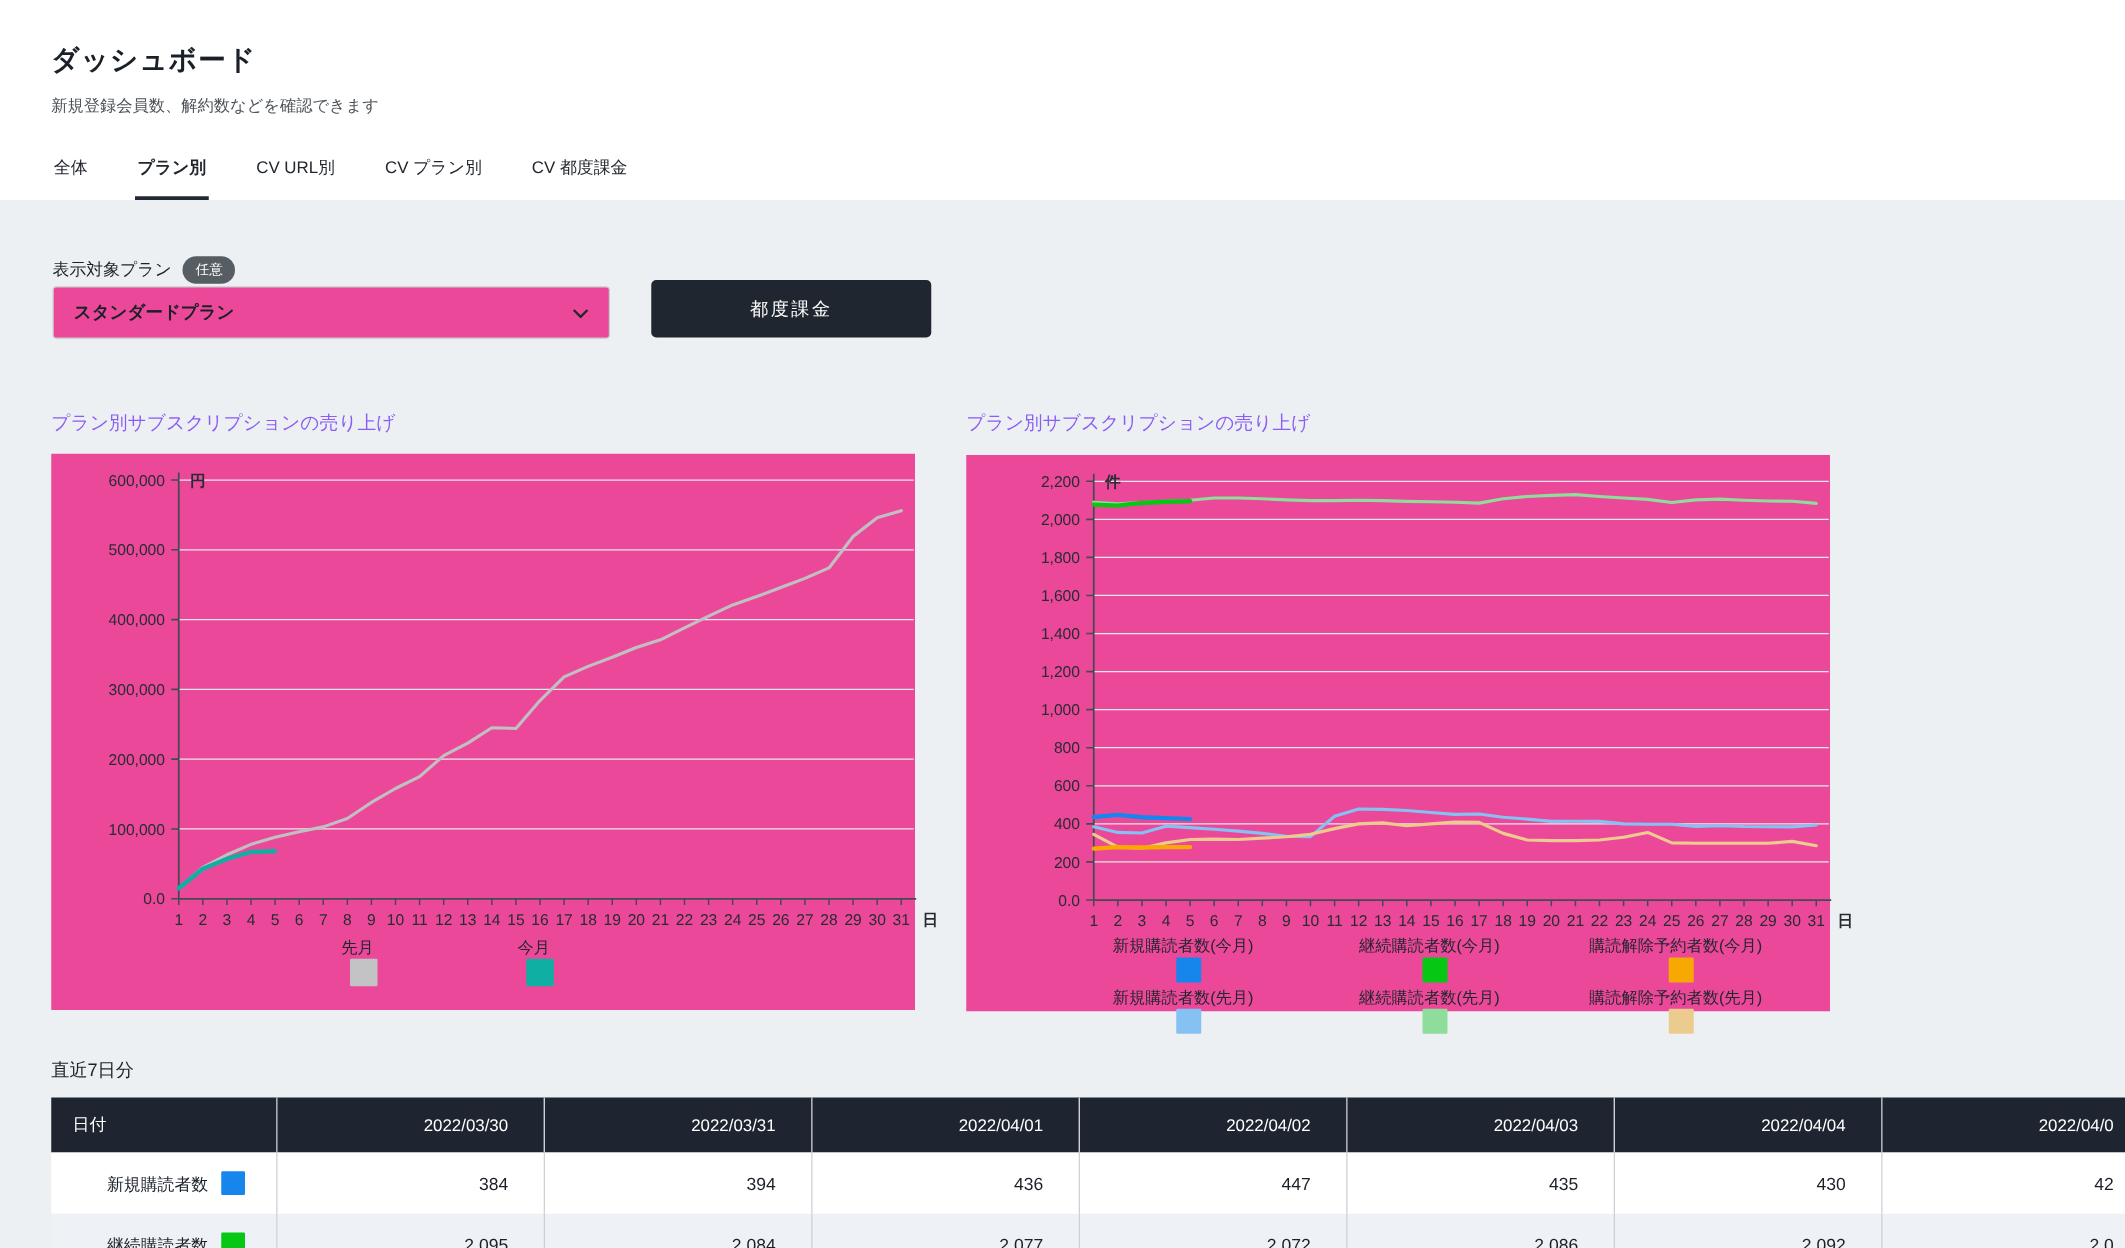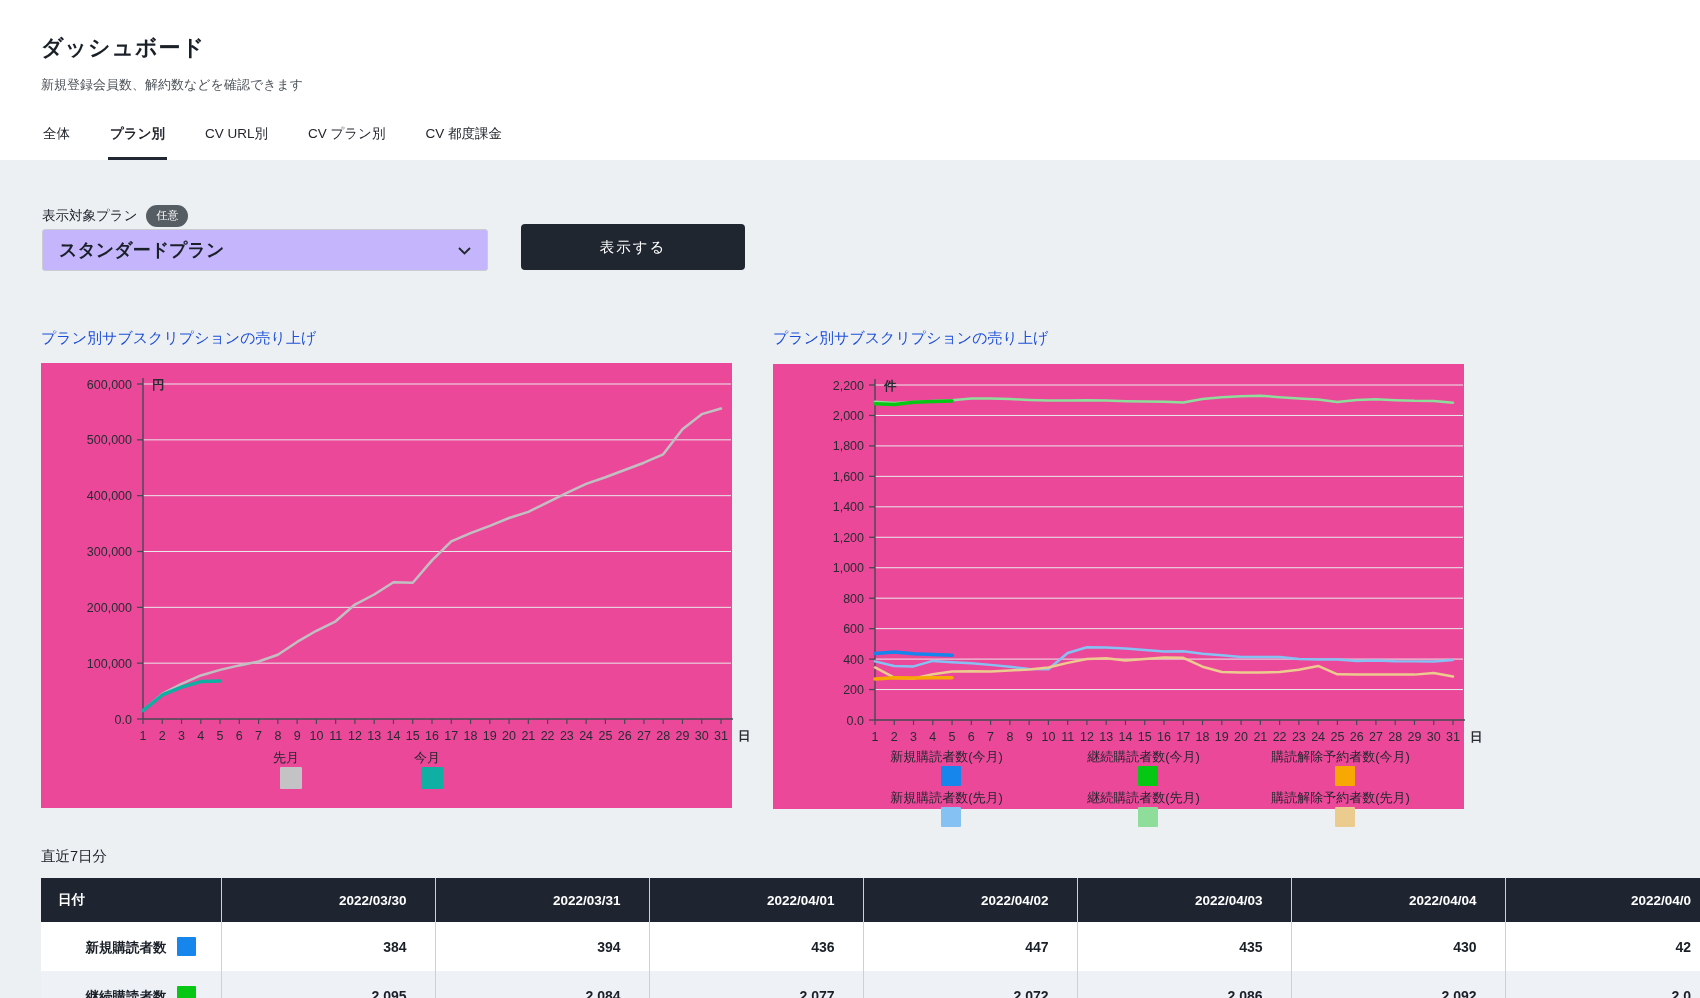--- a/index.html
+++ b/index.html
@@ -10,45 +10,45 @@
   .page-title { position:absolute; left:41px; top:33px; font-size:22px; font-weight:bold; letter-spacing:1px; }
   .page-subtitle { position:absolute; left:41px; top:76px; font-size:13px; color:#4b5258; }
   .tab-bar { position:absolute; left:41px; bottom:0; display:flex; gap:36px; }
   .tab { background:none; border:none; font-family:inherit; font-size:13.5px; color:#22272e;
     padding:0 2px 14px 2px; cursor:pointer; border-bottom:3px solid transparent; }
   .tab.active { border-bottom-color:#222833; font-weight:bold; }
   
   .filter-label-row { position:absolute; left:42px; top:205px; display:flex; align-items:center; gap:9px; }
   .filter-label { font-size:13.5px; font-weight:500; }
   .badge { background:#565d63; color:#fff; font-size:11px; padding:3px 10px 4px; border-radius:11px; }
-  .plan-select { position:absolute; left:42px; top:229px; width:446px; height:42px; background:#c4b5fd;
+  .plan-select { position:absolute; left:42px; top:229px; width:446px; height:42px; background:#ec4899;
     border:1px solid #c9cdd1; border-radius:3px; display:flex; align-items:center;
-    padding:0 40px 0 16px; font-size:18px; font-weight:bold; cursor:pointer; }
+    padding:0 40px 0 16px; font-size:14px; font-weight:bold; cursor:pointer; }
   .plan-select svg { position:absolute; right:16px; top:17px; }
   .show-button { position:absolute; left:521px; top:224px; width:224px; height:46px; background:#20262f;
     color:#fff; border:none; border-radius:4px; font-family:inherit; font-size:14.5px;
     letter-spacing:2px; cursor:pointer; }
   
-  .chart-title { position:absolute; font-size:15px; font-weight:500; color:#1d4ed8; }
+  .chart-title { position:absolute; font-size:15px; font-weight:500; color:#8b5cf6; }
   .chart-card { position:absolute; width:691px; height:445px; background:#ec4899;padding-left:44px; }
   .chart-card svg { display:block; }
   .legend { position:absolute; left:0; right:0; }
   .legend-item { display:flex; align-items:center;flex-direction:column; }
   .legend-label { font-size:13px; color:#22272e; }
   .swatch { display:inline-block; border-radius:1px; }
   #sales-legend { top:386px; display:flex; justify-content:center; gap:110px; transform:translateX(-30px); }
   #sales-legend .swatch { width:22px; height:22px; margin-left:9px; }
   #subs-legend { top:384px; left:75px; right:25px; display:flex; flex-direction:column; gap:3px; }
   #subs-legend .legend-row { display:flex; }
   #subs-legend .legend-item { width:197px; justify-content:flex-end; }
   #subs-legend .swatch { width:20px; height:20px; margin-left:9px; }
   
   .recent-title { position:absolute; left:41px; top:847px; font-size:14.5px; font-weight:500; }
   .recent-table { position:absolute; left:41px; top:878px; border-collapse:collapse; table-layout:fixed; width:1678px; }
-  .recent-table th, .recent-table td { border-right:1px solid #ccd1d5; font-weight:bold;margin-left:36px; }
+  .recent-table th, .recent-table td { border-right:1px solid #ccd1d5; font-weight:normal;margin-left:36px; }
   .recent-table th:last-child, .recent-table td:last-child { border-right:none; }
   .recent-table thead th { background:#1e2430; color:#fff; height:44px; font-size:13.5px; }
   .recent-table thead th.date-col { text-align:right; padding-right:28px; }
   .recent-table thead th.label-col { text-align:left; padding-left:17px; }
   .recent-table tbody tr { height:49px; background:#fff; }
   .recent-table tbody tr:nth-child(even) { background:#eef1f5; }
   .recent-table td.metric-cell { text-align:right; padding-right:25px; font-size:13.5px; }
   .recent-table td.metric-cell .swatch { width:19px; height:19px; margin-left:10px; vertical-align:-4px; }
   .recent-table td.value-cell { text-align:right; padding-right:28px; font-size:14px; }
 </style>
@@ -72,21 +72,21 @@
   <span class="badge">任意</span>
 </div>
 
 <div class="plan-select">
   <span>スタンダードプラン</span>
   <svg width="13" height="8" viewBox="0 0 13 8">
     <polyline points="1,1 6.5,6.5 12,1" fill="none" stroke="#22272e" stroke-width="1.8"></polyline>
   </svg>
 </div>
 
-<button class="show-button">表示する</button>
+<button class="show-button">都度課金</button>
 
 <div class="chart-title" style="left:41px; top:329px;">プラン別サブスクリプションの売り上げ</div>
 <div class="chart-card" style="left:41px; top:363px;">
   <svg id="sales-svg" width="691" height="445">
       <line x1="58" y1="21" x2="646" y2="21" stroke="#e8e9eb" stroke-width="1"></line>
       <line x1="58" y1="76.83333333333334" x2="646" y2="76.83333333333334" stroke="#e8e9eb" stroke-width="1"></line>
       <line x1="58" y1="132.66666666666669" x2="646" y2="132.66666666666669" stroke="#e8e9eb" stroke-width="1"></line>
       <line x1="58" y1="188.5" x2="646" y2="188.5" stroke="#e8e9eb" stroke-width="1"></line>
       <line x1="58" y1="244.33333333333334" x2="646" y2="244.33333333333334" stroke="#e8e9eb" stroke-width="1"></line>
       <line x1="58" y1="300.1666666666667" x2="646" y2="300.1666666666667" stroke="#e8e9eb" stroke-width="1"></line>

